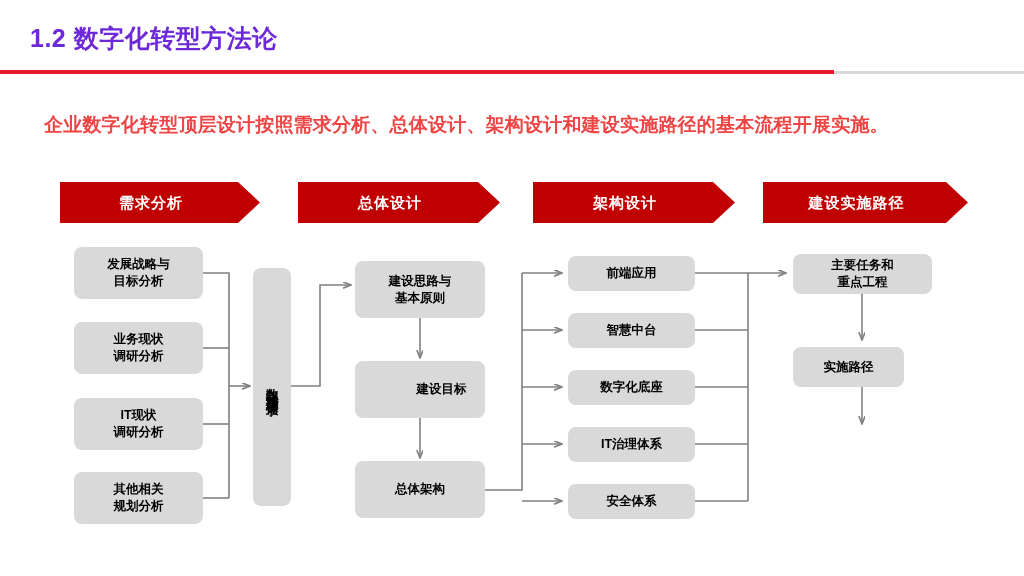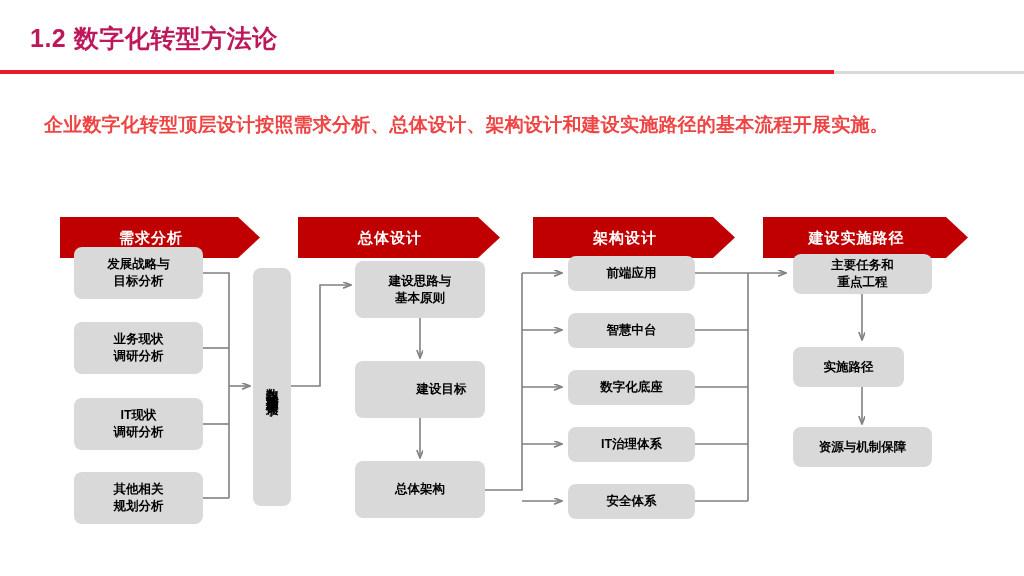--- a/index.html
+++ b/index.html
@@ -21,21 +21,21 @@
     background: #ffffff;
   }
 
   
   .slide-title {
     position: absolute;
     left: 30px;
     top: 22px;
     font-size: 25px;
     font-weight: bold;
-    color: #be185d;
+    color: #6d28d9;
     letter-spacing: 0.5px;
     white-space: nowrap;
   }
   .rule-gray {
     position: absolute;
     left: 0px;
     top: 71px;
     width: 1024px;
     height: 3px;
     background: #d9d9d9;
@@ -68,21 +68,20 @@
     top: 182px;
     height: 41px;
     background: #c00000;
     -webkit-clip-path: polygon(0 0, calc(100% - 22px) 0, 100% 50%, calc(100% - 22px) 100%, 0 100%);
     clip-path: polygon(0 0, calc(100% - 22px) 0, 100% 50%, calc(100% - 22px) 100%, 0 100%);
     display: flex;
     align-items: center;
     justify-content: center;
     box-sizing: border-box;
     padding-right: 18px;
-    margin-top: 35px;
   }
   .chevron-label {
     color: #ffffff;
     font-size: 15px;
     font-weight: bold;
     letter-spacing: 1px;
     line-height: 1;
   }
   .ch1 { left: 60px;  width: 200px; }
   .ch2 { left: 298px; width: 202px; }
@@ -251,17 +250,14 @@
     <span class="node-label">安全体系</span>
   </div>
 
   <div class="node" style="left:793px; top:254px; width:139px; height:40px;">
     <span class="node-label">主要任务和
 重点工程</span>
   </div>
   <div class="node" style="left:793px; top:347px; width:111px; height:40px;">
     <span class="node-label">实施路径</span>
   </div>
-  <div class="node" style="left:793px; top:427px; width:139px; height:40px;">
-    <span class="node-label">资源与机制保障</span>
-  </div>
 
 </div>
 
 </body></html>

